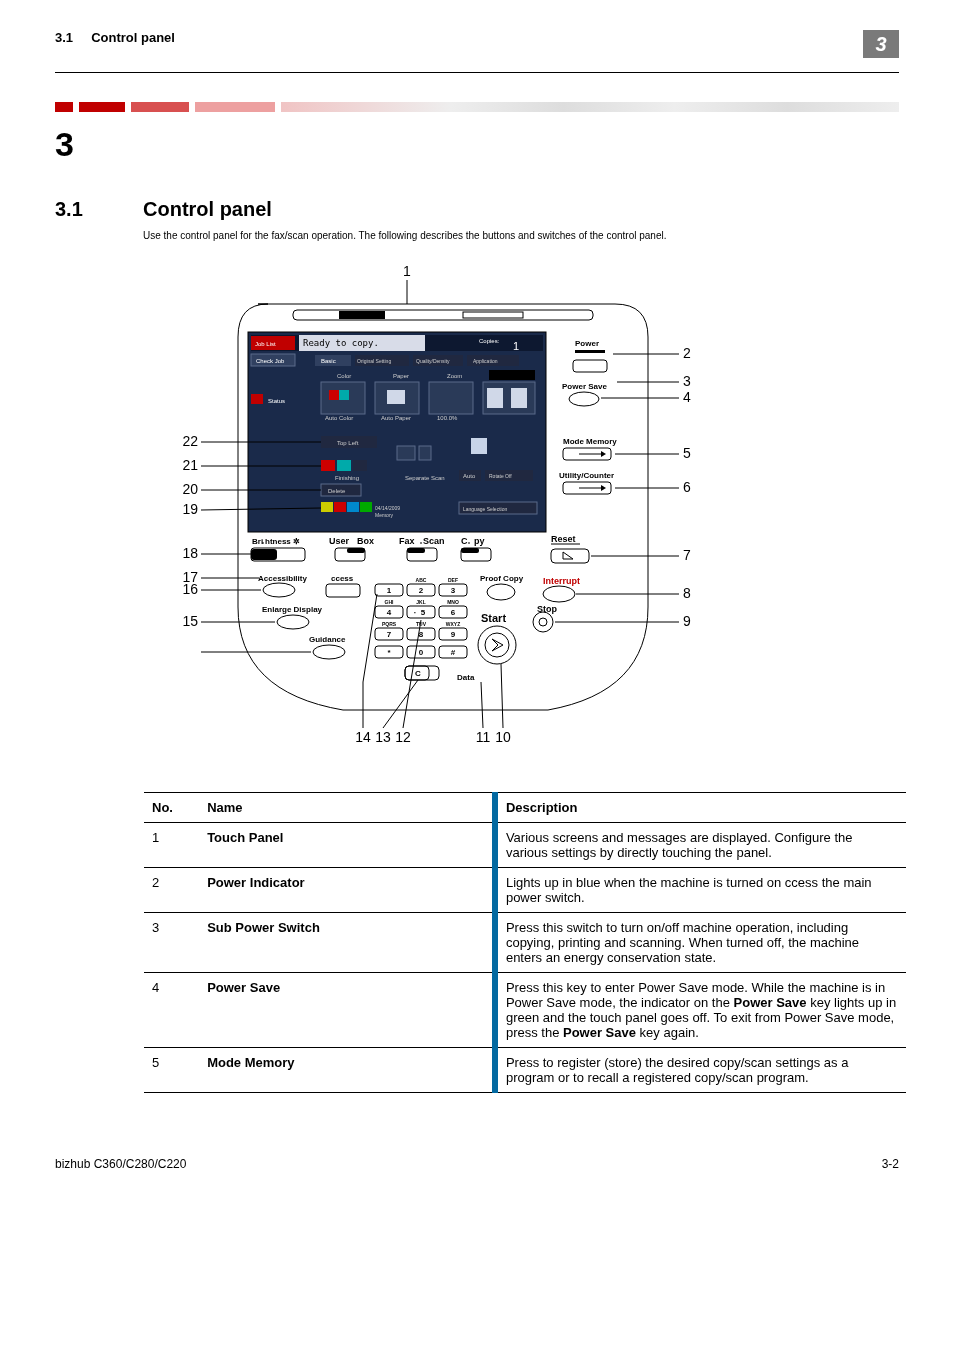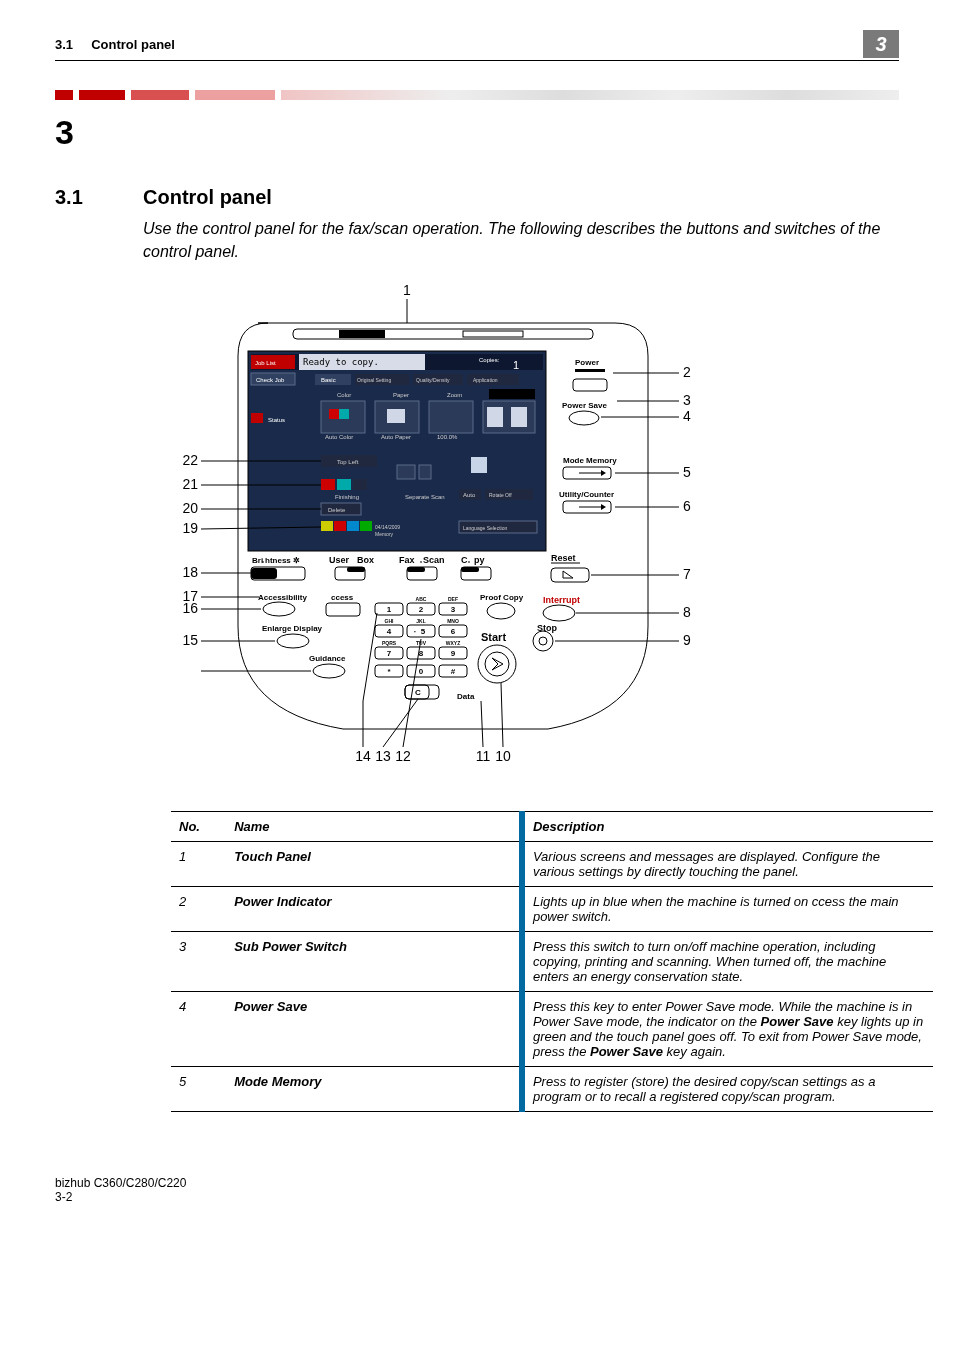--- a/index.html
+++ b/index.html
@@ -8,23 +8,23 @@
     padding: 0;
     width: 954px;
     background: #fff;
     color: #000;
   }
   .page {
     padding: 30px 55px 20px 55px;
   }
   .header-row {
     display: flex;
-    align-items: center;
+    align-items: flex-start;
     border-bottom: 1px solid #000;
-    padding-bottom: 2px;
+    padding-bottom: 14px;
   }
   .header-left {
     font-size: 13px;
     font-weight: bold;
     flex: 1;
   }
   .header-box {
     background: #7a7a7a;
     color: #fff;
     width: 36px;
@@ -74,38 +74,36 @@
     font-size: 20px;
     font-weight: bold;
     width: 52px;
   }
   .h2-text {
     font-size: 20px;
     font-weight: bold;
   }
   .section-body {
     margin: 8px 0 0 88px;
-    font-size: 16px;
+    font-size: 10px;
     line-height: 1.45;
-    font-style: italic;
   }
   .diagram-wrap {
     margin: 18px 0 30px 88px;
     width: 590px;
     position: relative;
   }
   .diagram-svg {
     display: block;
   }
   table.spec {
     border-collapse: collapse;
     width: 762px;
-    margin-left: 116px;
+    margin-left: 89px;
     font-size: 13px;
-    font-style: italic;
   }
   table.spec th, table.spec td {
     border-top: 1px solid #000;
     border-bottom: 1px solid #000;
     padding: 7px 8px;
     vertical-align: top;
     text-align: left;
   }
   table.spec th {
     font-weight: bold;
@@ -114,21 +112,20 @@
   table.spec col.c2 { width: 295px; }
   table.spec col.c3 { width: 410px; }
   .col-split {
     border-left: 6px solid #0369a1;
   }
   .footer {
     margin-top: 64px;
     display: flex;
     justify-content: space-between;
     font-size: 12px;
-    flex-direction: column;
   }
   .desc b { font-weight: bold; }
 </style>
 </head>
 <body>
 
 <div class="page">
 
   <div class="header-row">
     <div class="header-left">

